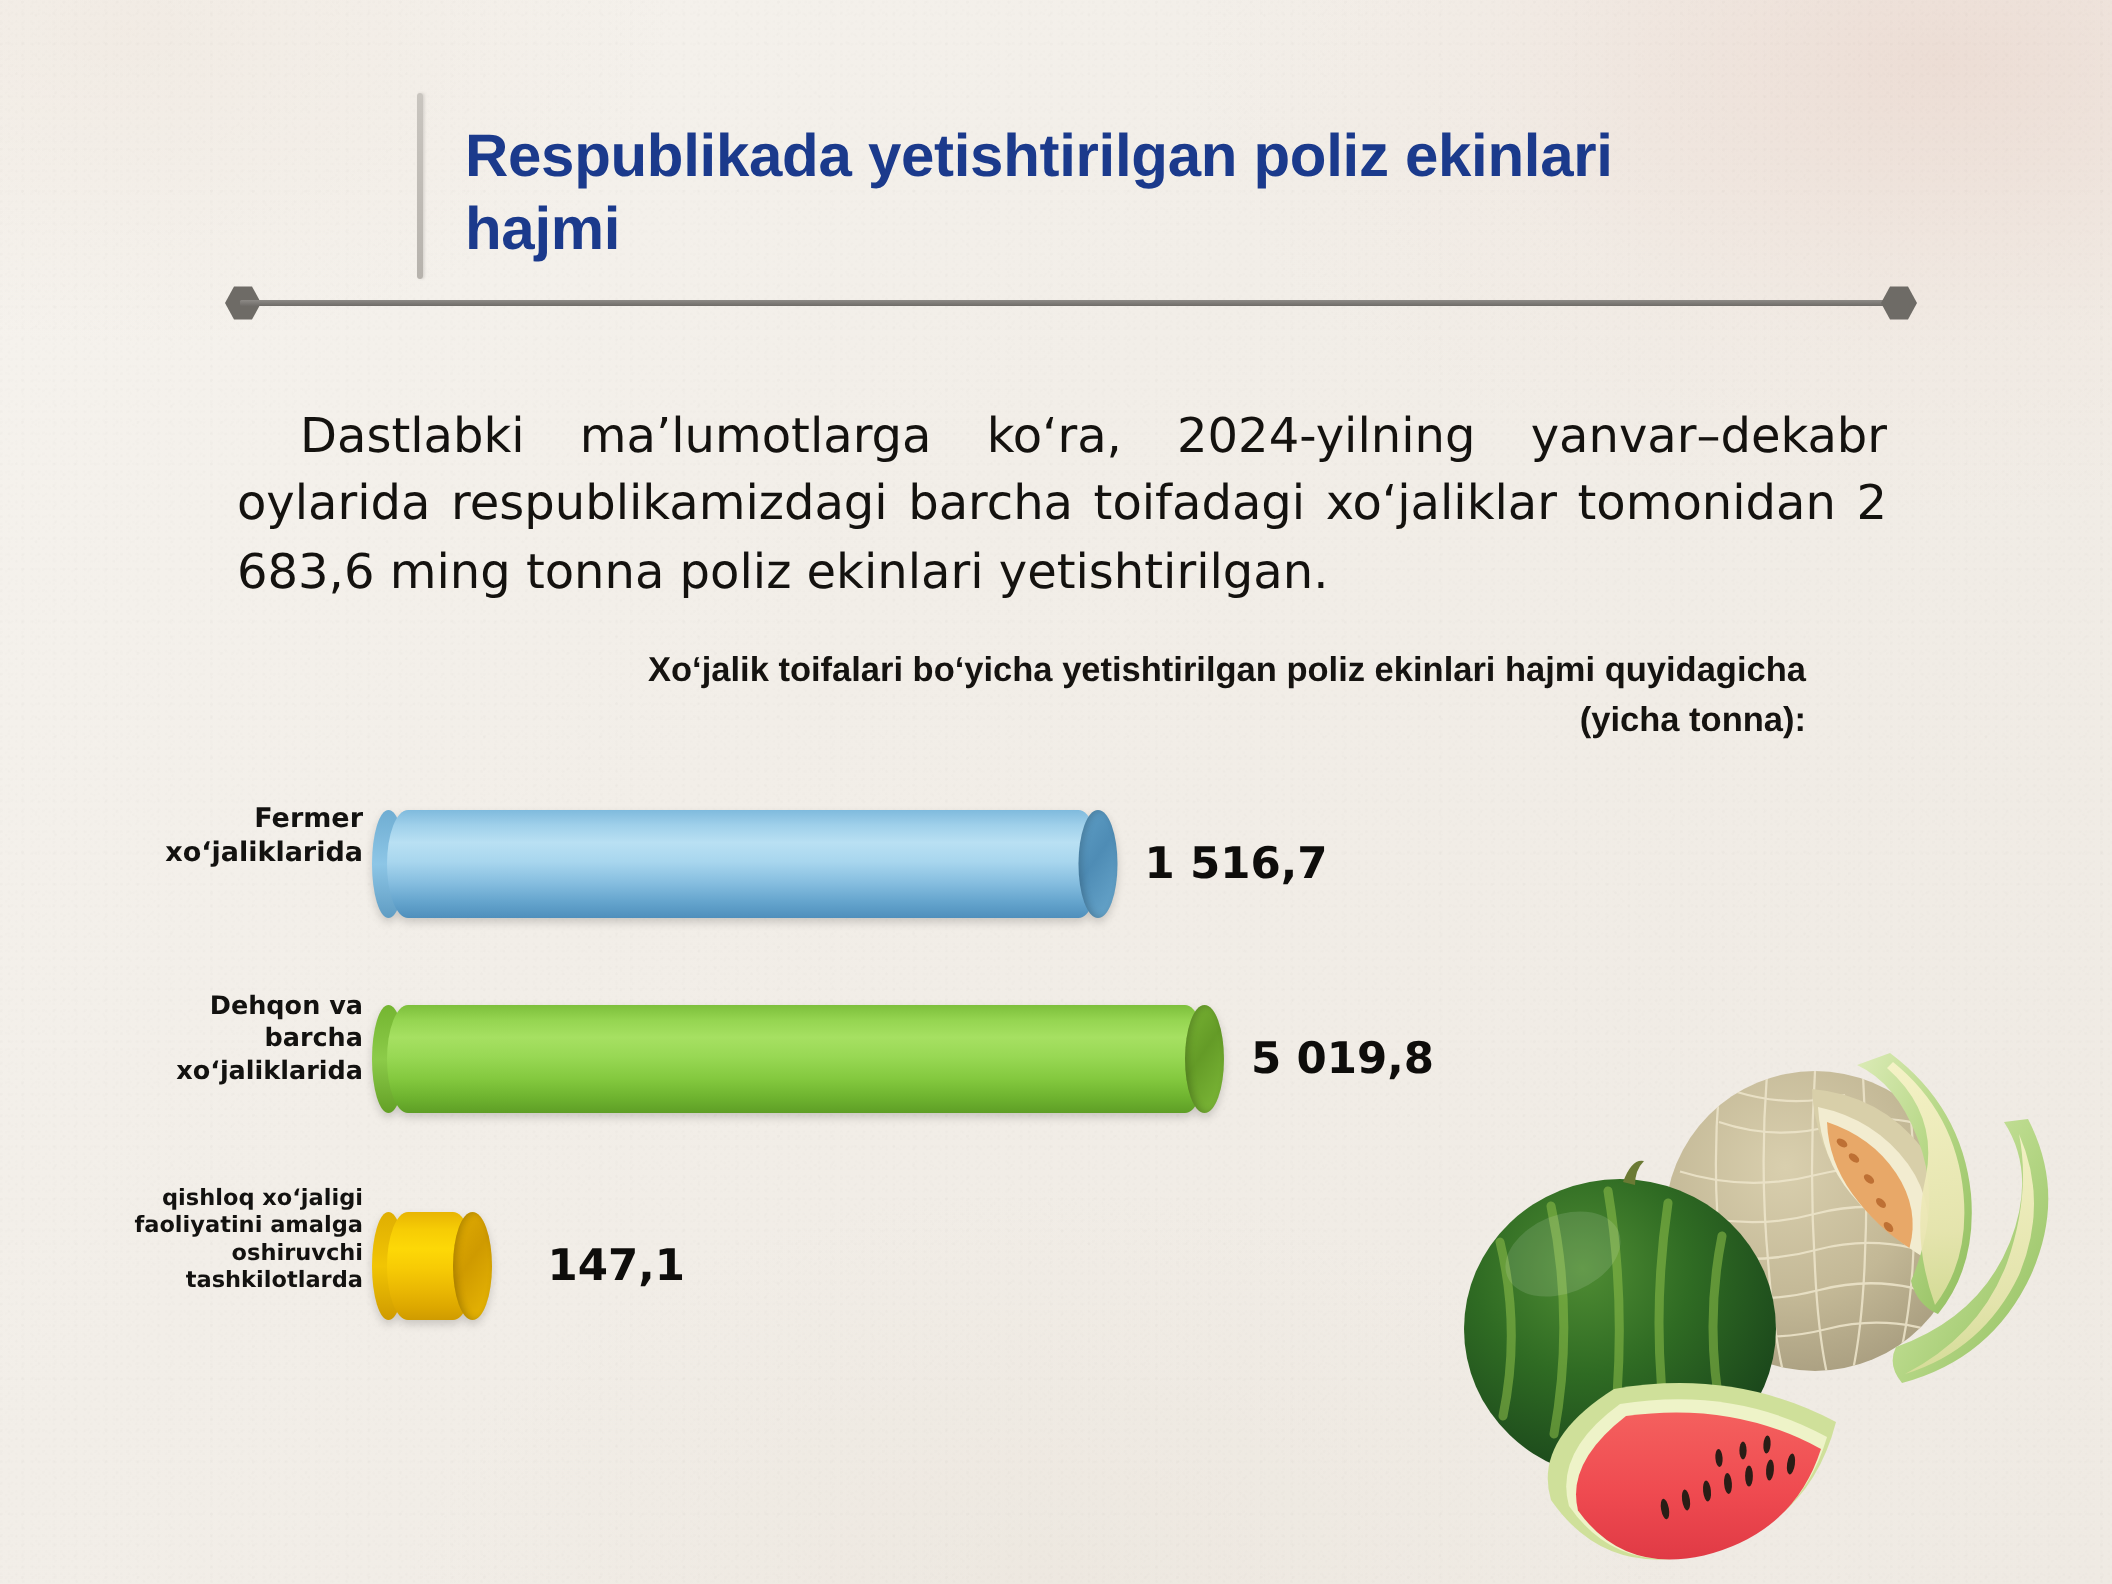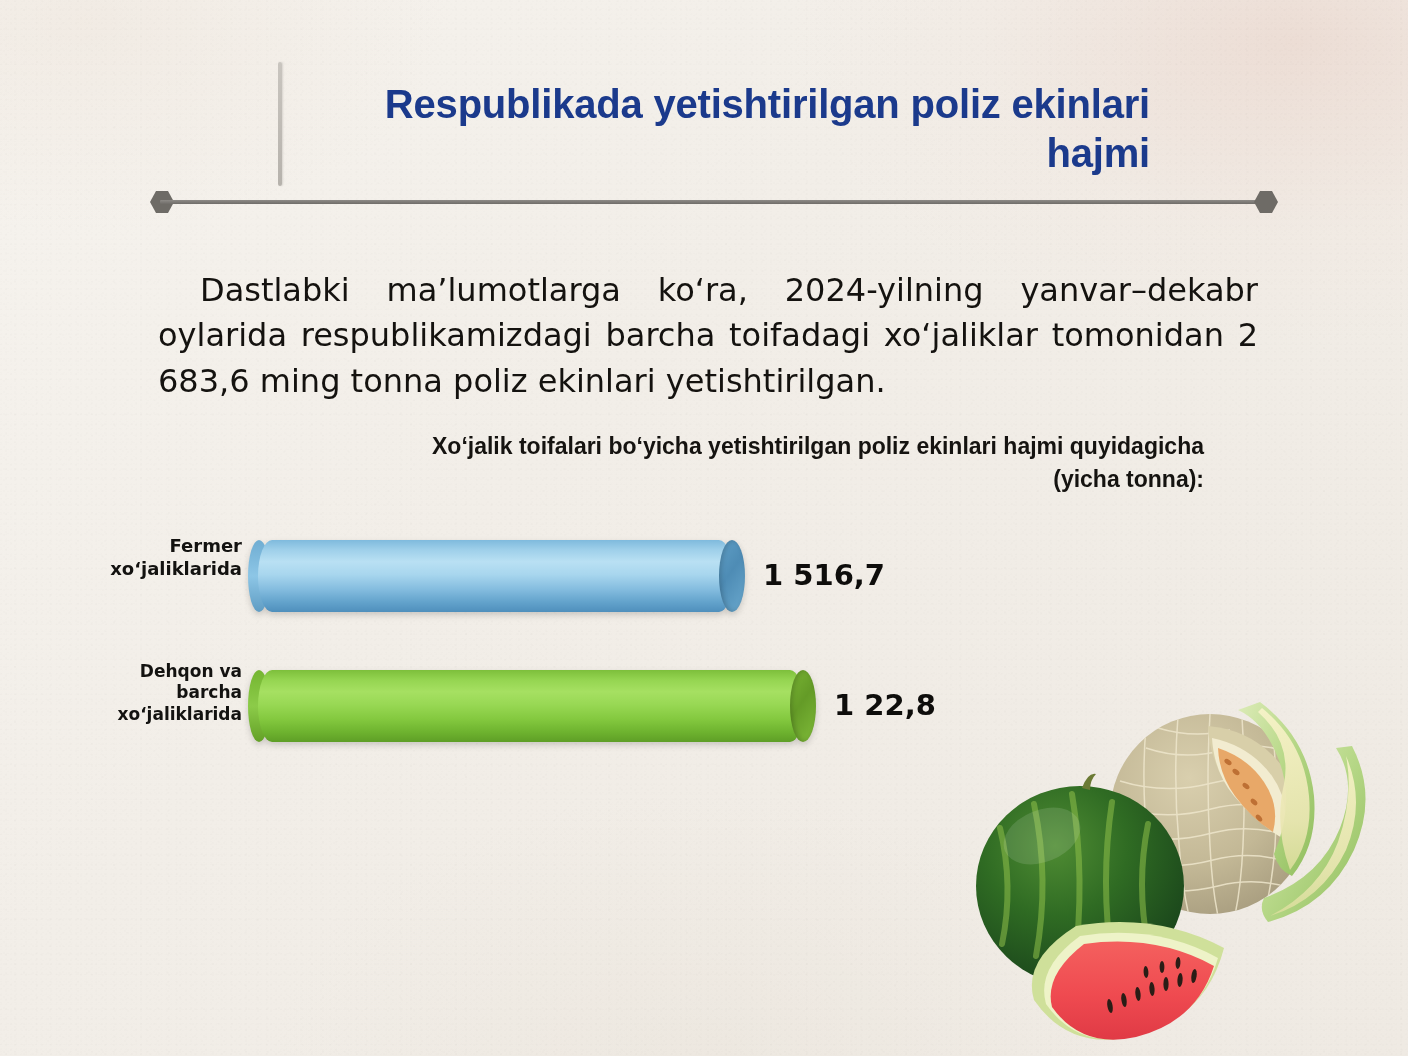--- a/index.html
+++ b/index.html
@@ -56,21 +56,21 @@
     height: 124px;
     background: linear-gradient(to bottom, #c9c5bf, #b6b2ac);
     border-radius: 2px;
     box-shadow: 1px 0 2px rgba(0,0,0,0.12);
   }
   .title {
     position: absolute;
     left: 310px;
     top: 80px;
     width: 840px;
-    text-align: right;
+    text-align: left;
     font-size: 40px;
     font-weight: bold;
     line-height: 1.22;
     color: #1b3a8c;
     letter-spacing: -0.2px;
   }
 
   .rule-wrap {
     position: absolute;
     left: 150px;
@@ -291,23 +291,37 @@
     <div class="cat-label mid" style="top:6px;">
       <span>Dehqon va</span><br>
       <span>barcha</span><br>
       <span>xo‘jaliklarida</span>
     </div>
     <div class="bar bar-green" style="top:15px;width:546px;">
       <div class="bar-leftcap"></div>
       <div class="bar-body"></div>
       <div class="bar-cap"></div>
     </div>
-    <div class="value" style="left:834px;top:33px;">1 22,8</div>
+    <div class="value" style="left:834px;top:33px;">5 019,8</div>
   </div>
 
+  <div class="row row-3">
+    <div class="cat-label small" style="top:-1px;">
+      <span>qishloq xo‘jaligi</span><br>
+      <span>faoliyatini amalga</span><br>
+      <span>oshiruvchi</span><br>
+      <span>tashkilotlarda</span>
+    </div>
+    <div class="bar bar-yellow" style="top:18px;width:58px;">
+      <div class="bar-leftcap"></div>
+      <div class="bar-body"></div>
+      <div class="bar-cap"></div>
+    </div>
+    <div class="value" style="left:365px;top:36px;">147,1</div>
+  </div>
 </div>
 
 <div class="fruit">
   <svg width="440" height="362" viewBox="0 0 440 362" aria-hidden="true">
     <defs>
       <radialGradient id="wmG" cx="38%" cy="30%" r="78%">
         <stop offset="0%" stop-color="#4f8c33"></stop>
         <stop offset="45%" stop-color="#2f6b23"></stop>
         <stop offset="100%" stop-color="#17401a"></stop>
       </radialGradient>

